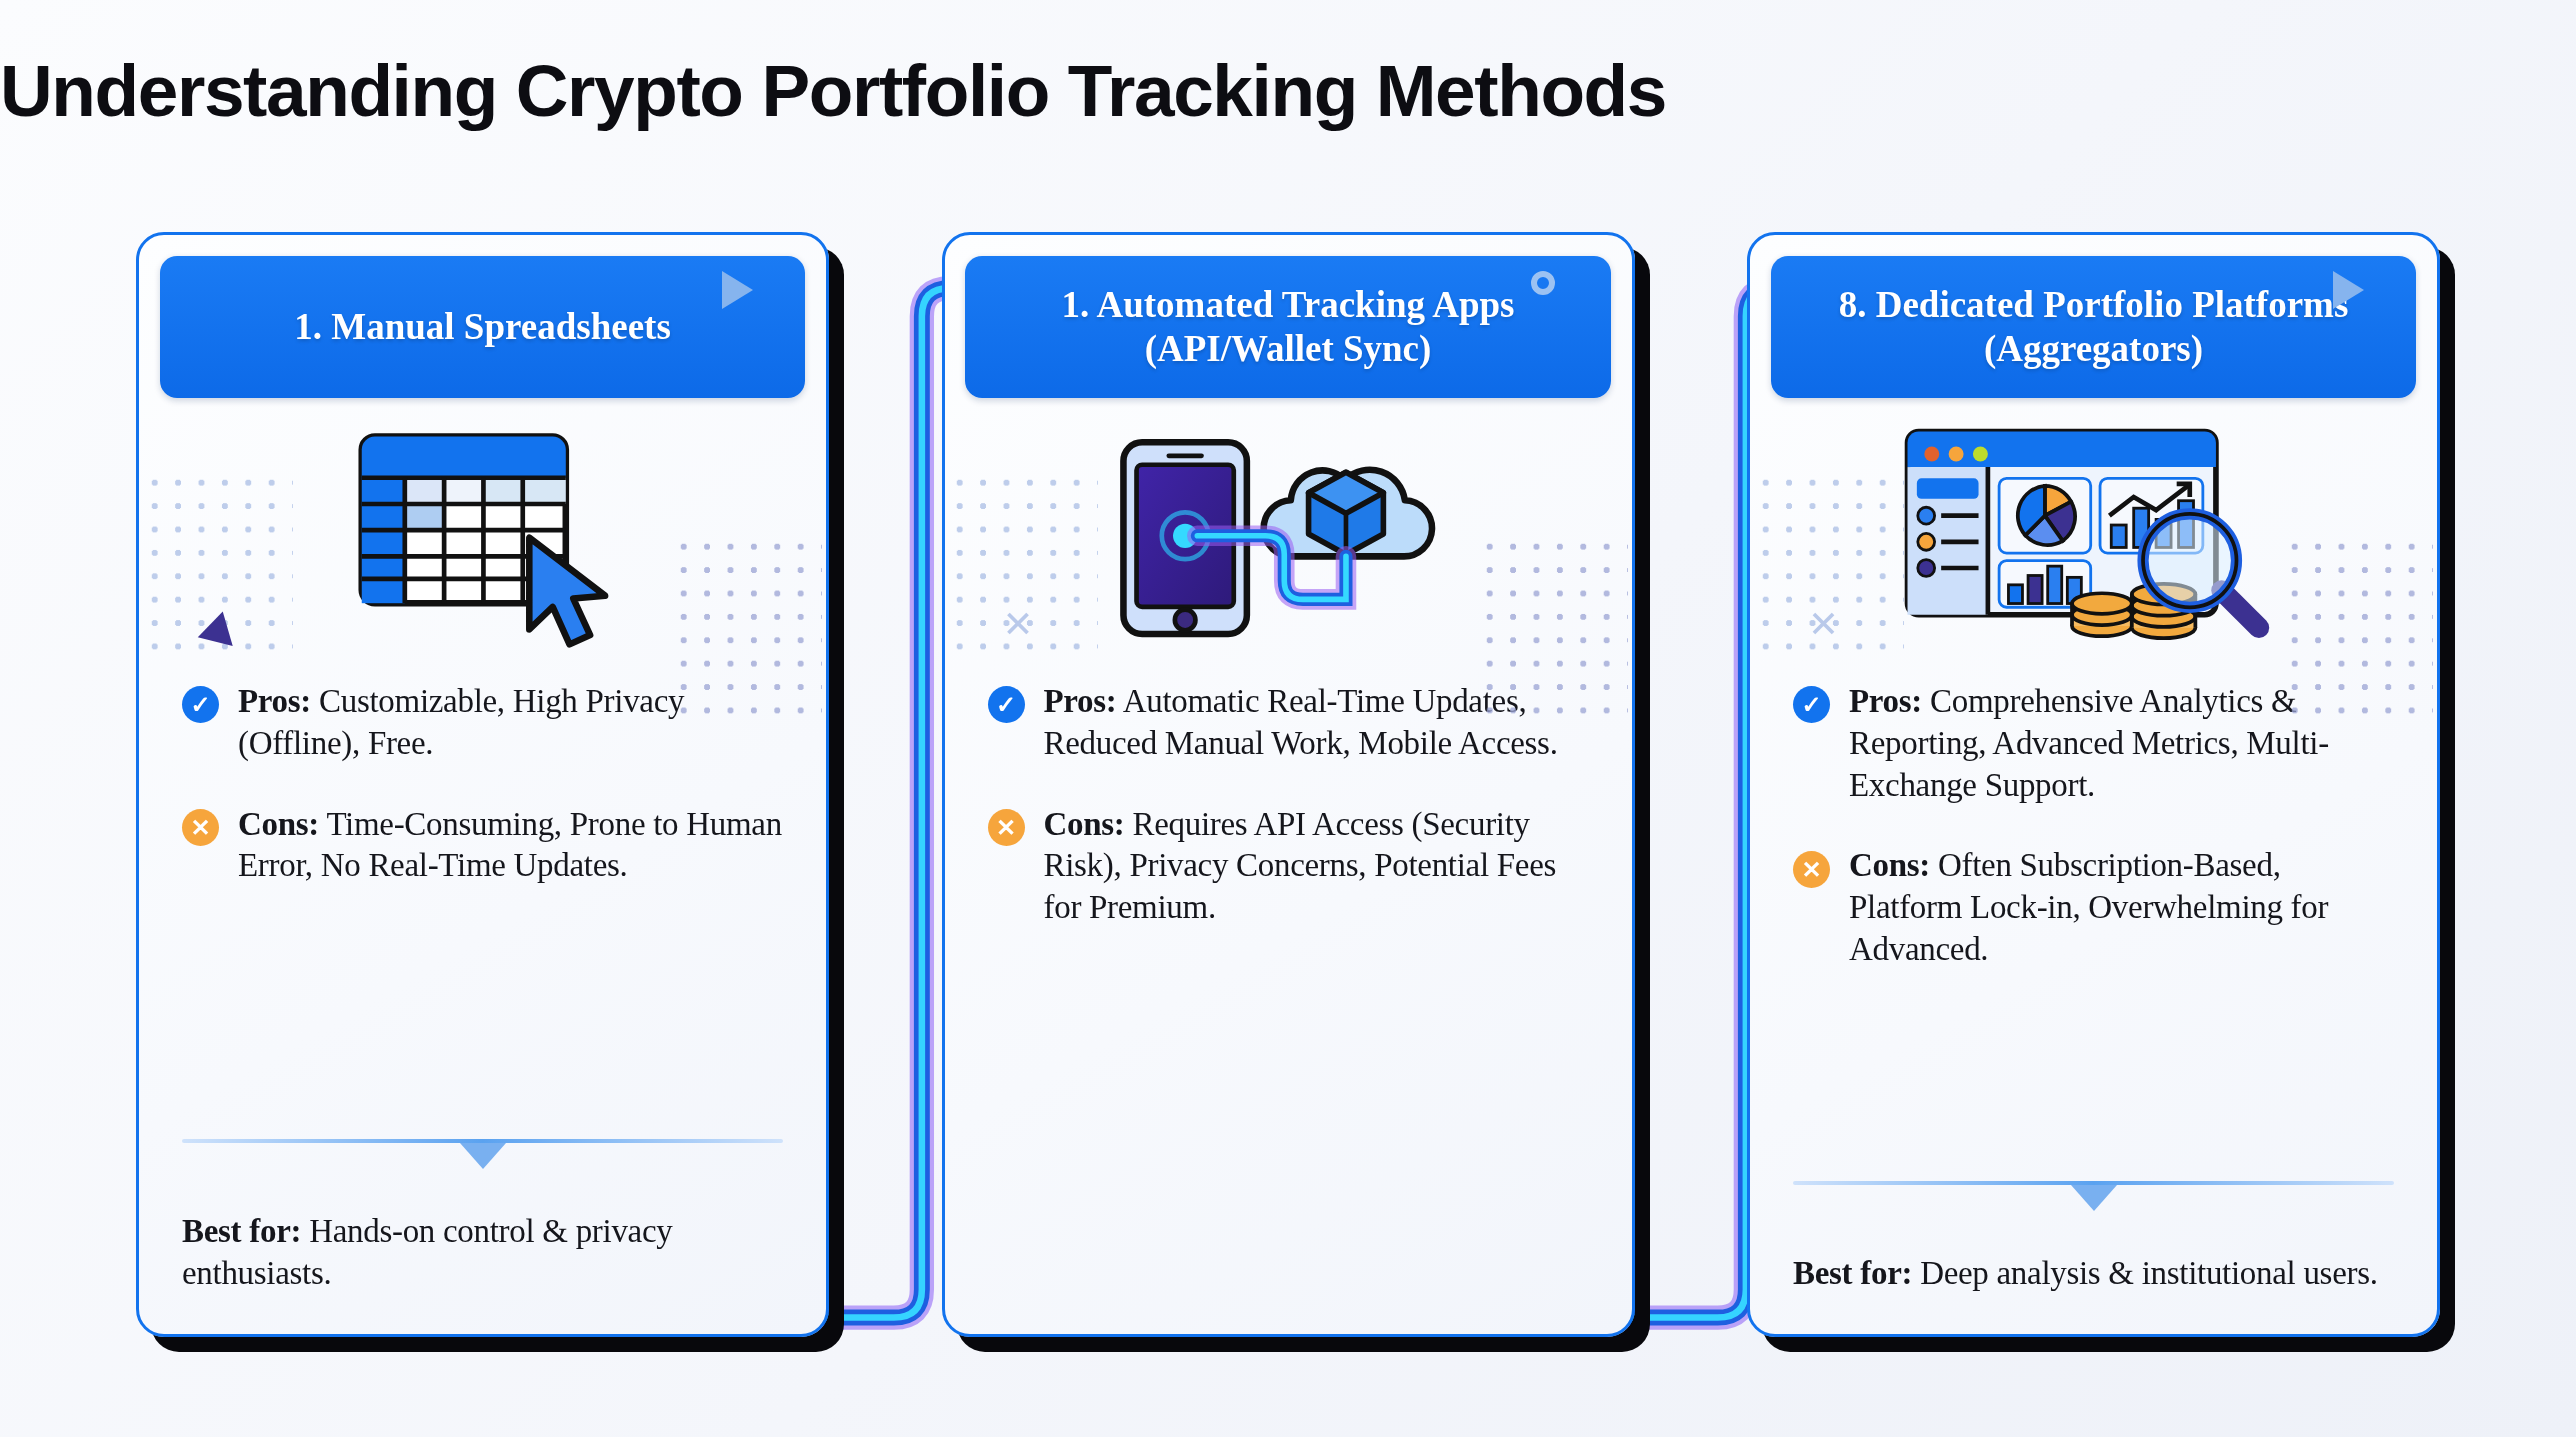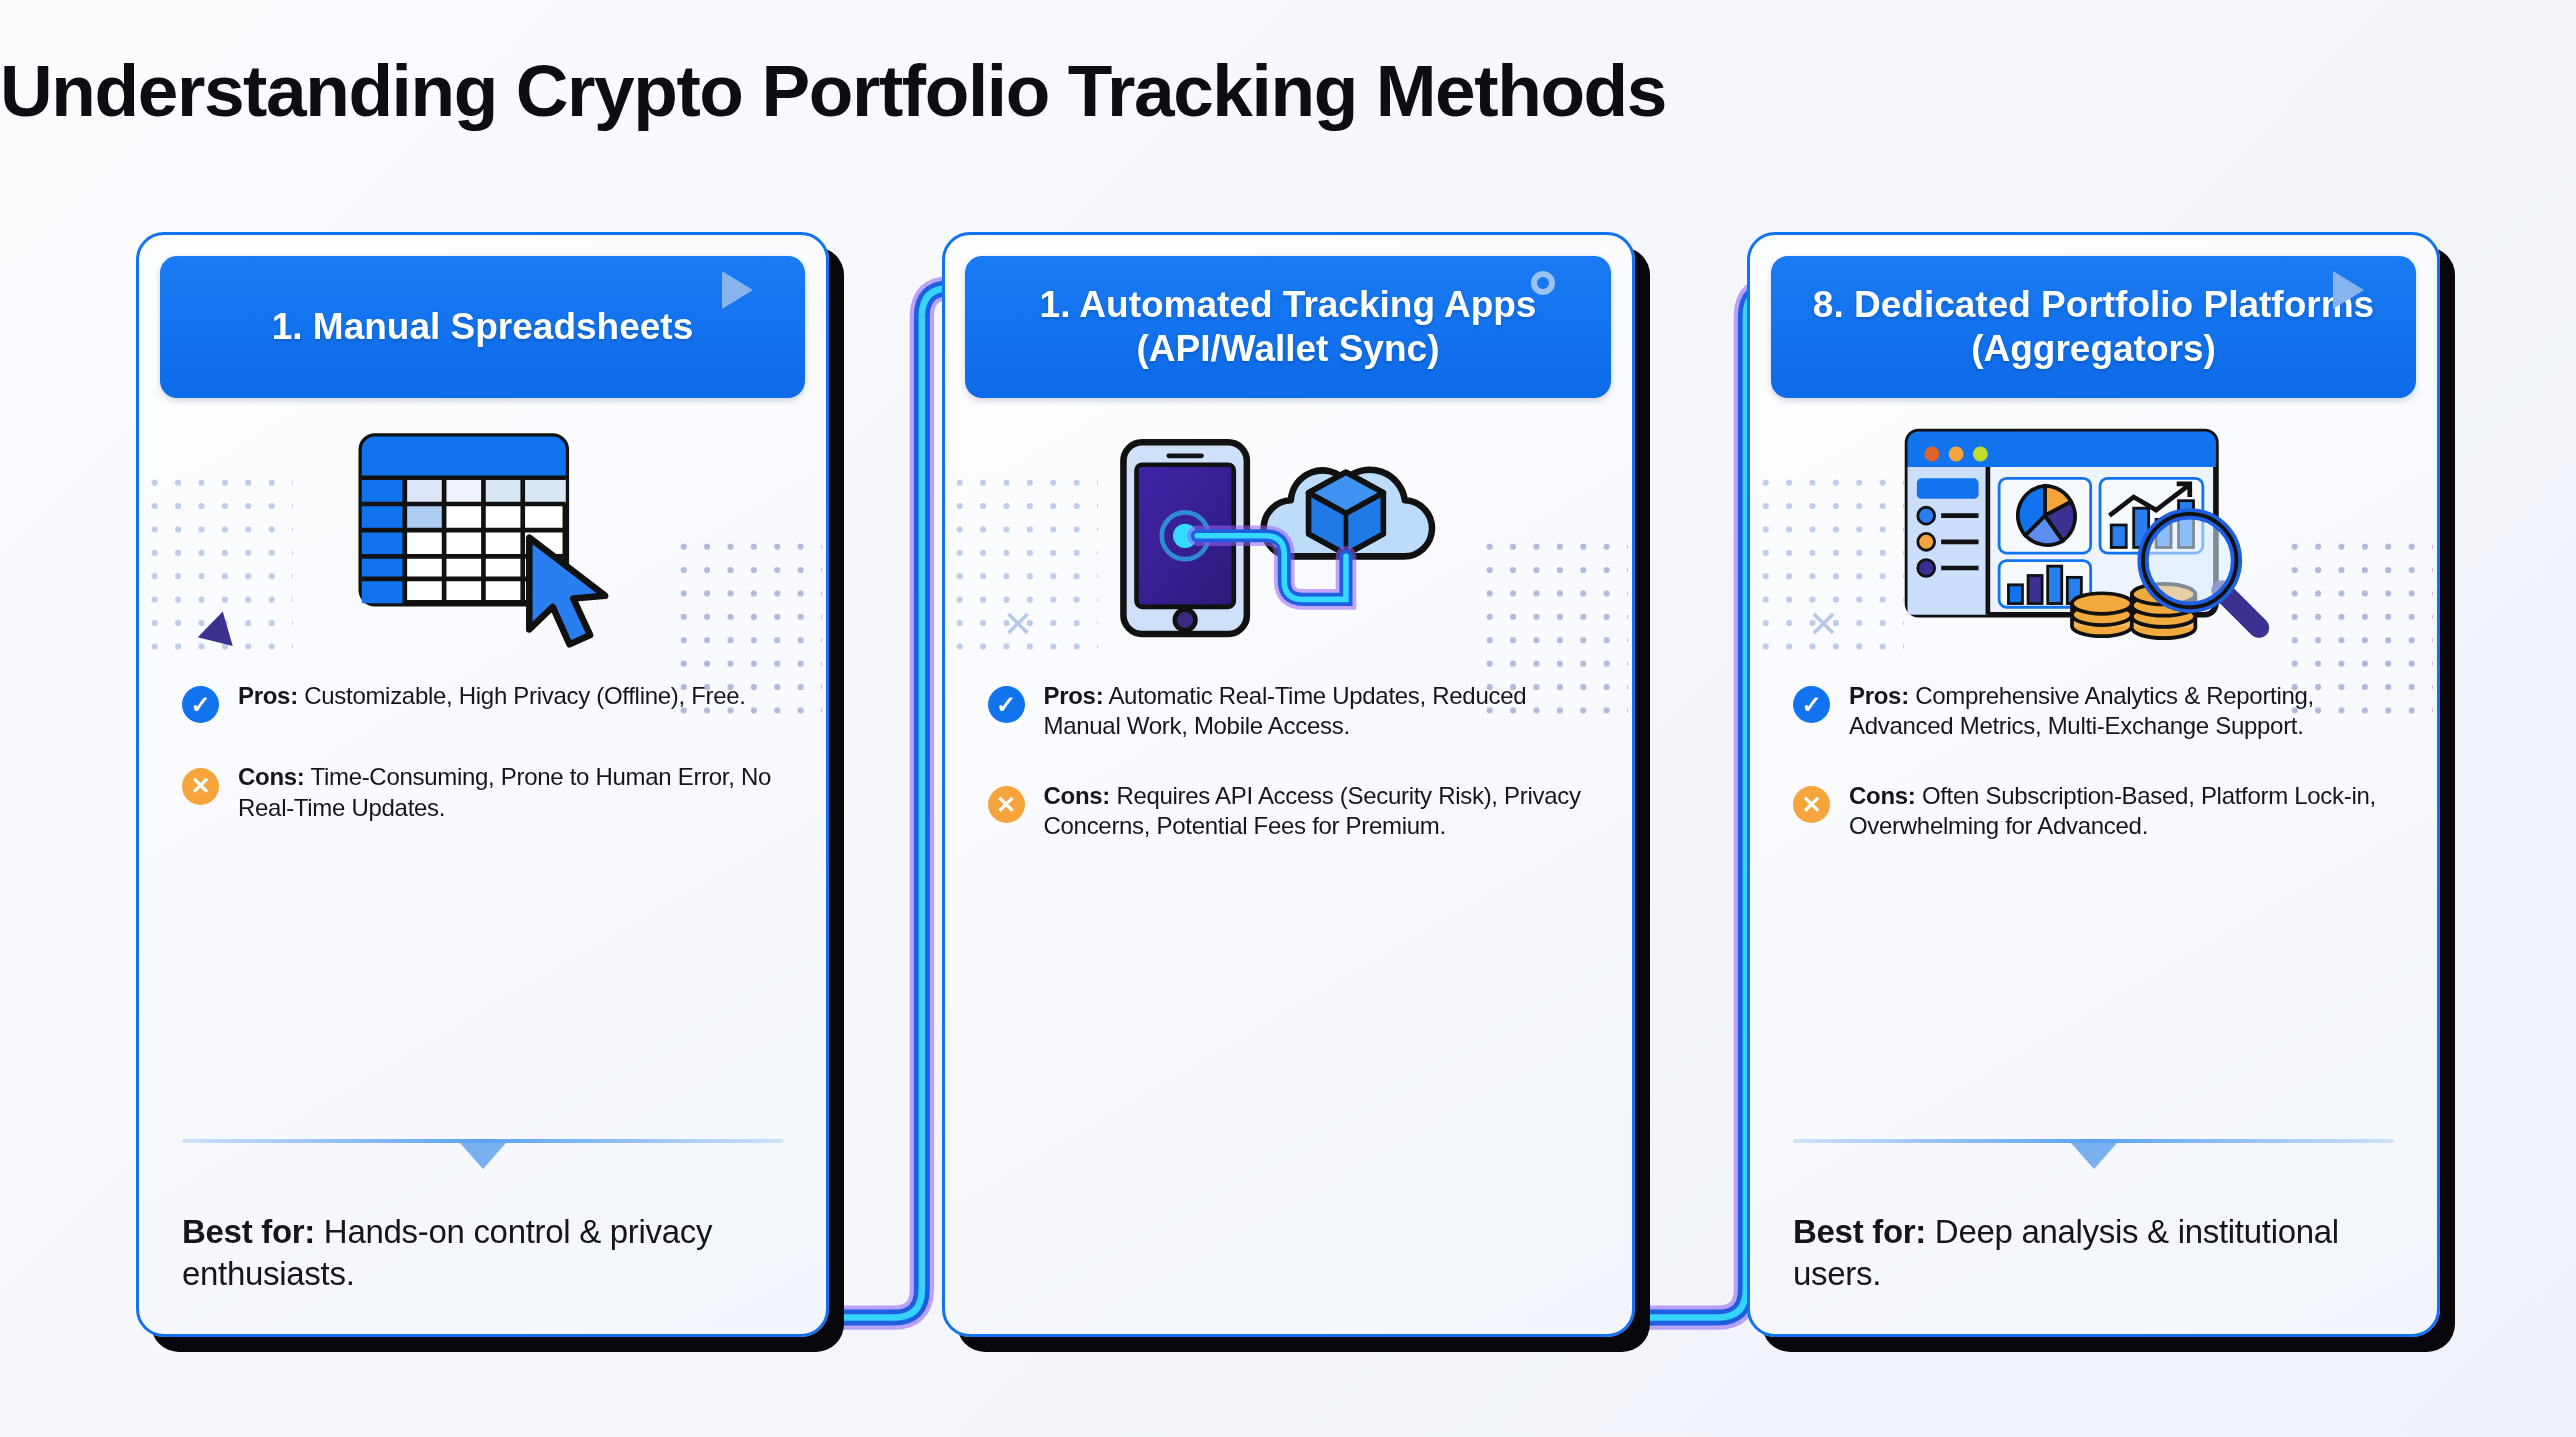--- a/index.html
+++ b/index.html
@@ -27,20 +27,21 @@
   
   .cards-row {
     position: absolute;
     top: 232px;
     left: 0;
     width: 2576px;
     height: 1151px;
     display: flex;
     justify-content: space-between;
     padding: 0 136px;
+    font-family: Liberation Serif, serif;
   }
 
   .card {
     position: relative;
     width: 693px;
     height: 1105px;
     background: linear-gradient(150deg, #fdfeff 0%, #f7f9fd 60%, #f2f5fb 100%);
     border: 3.7px solid #1273ee;
     border-radius: 28px;
     box-shadow: 15px 15px 0 0 #08080c;
@@ -145,21 +146,21 @@
     display: flex; align-items: center; justify-content: center;
     margin-top: 5.6px;
     color: #fff;
     font-size: 24px;
     font-weight: bold;
     line-height: 1;
   }
   .badge.pros { background: #1273ee; }
   .badge.cons { background: #f6a53c; }
   .ptext {
-    font-size: 24px;
+    font-size: 33px;
     line-height: 1.27;
     color: #15161c;
     letter-spacing: -0.3px;
   }
   .ptext b { font-weight: bold; }
 
   
   .footer {
     position: absolute;
     left: 43px; right: 43px;

